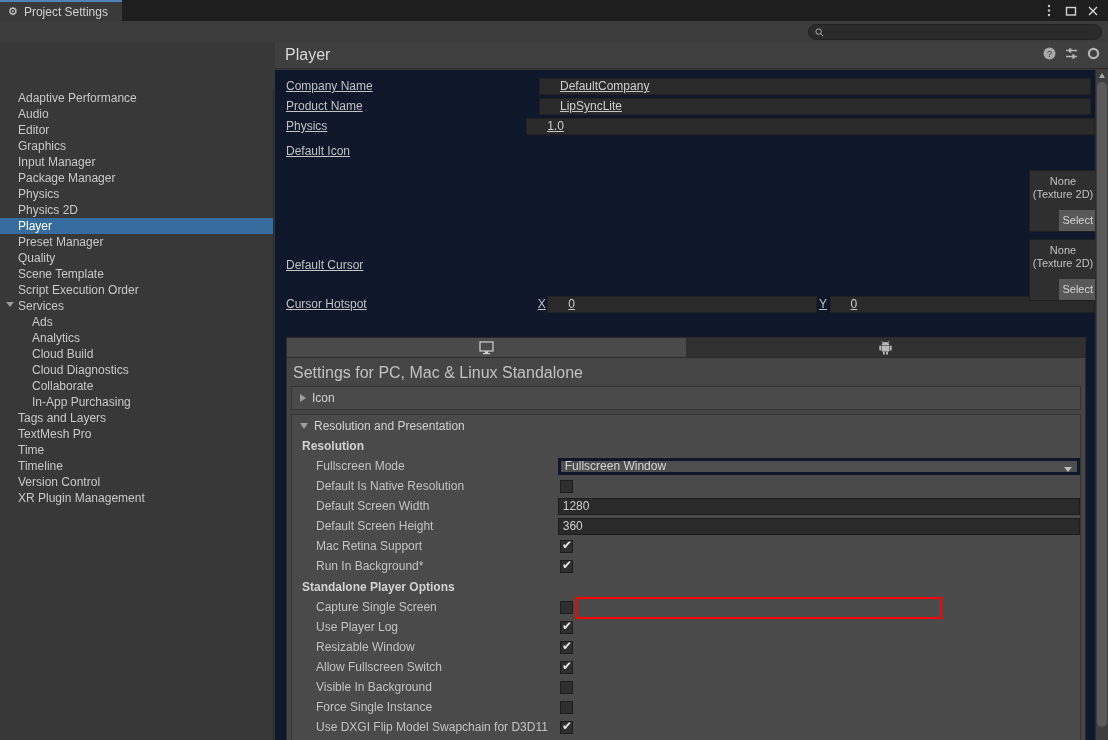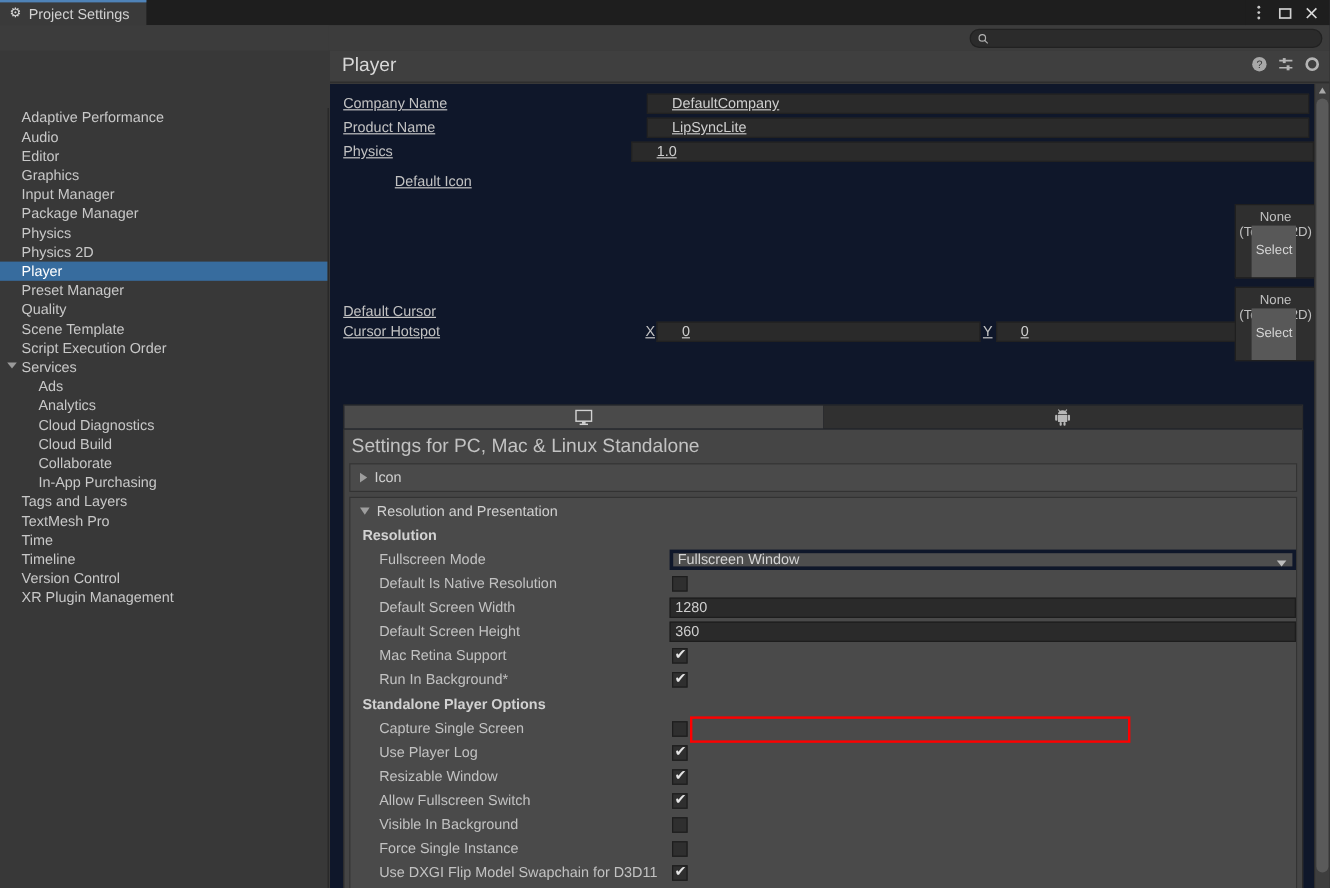--- a/index.html
+++ b/index.html
@@ -127,22 +127,22 @@
   .topform .lbl { width: 253px; }
 
   .objfield {
     position: absolute;
     width: 68px; height: 62px;
     background: #2f2f2f; border: 1px solid #1f1f1f;
     color: #c0c0c0; font-size: 11px; text-align: center;
   }
   .objfield .nm { padding-top: 4px; line-height: 13px; }
   .objfield .selbtn {
-    position: absolute; right: 16px; bottom: 0; background: #585858;
-    color: #d5d5d5; font-size: 11px; padding: 15px 3px; line-height: 13px;
+    position: absolute; right: 0; bottom: 0; background: #585858;
+    color: #d5d5d5; font-size: 11px; padding: 4px 3px; line-height: 13px;
   }
 
   
   .plat-tabs {
     position: absolute; left: 11px; top: 267px; width: 800px; height: 21px;
     display: flex; border: 1px solid #2b2b2b;
   }
   .plat-tab {
     flex: 1; display: flex; align-items: center; justify-content: center;
     background: #303030;
@@ -265,22 +265,22 @@
         <div class="side-item"><span>Physics</span></div>
         <div class="side-item"><span>Physics 2D</span></div>
         <div class="side-item selected"><span>Player</span></div>
         <div class="side-item"><span>Preset Manager</span></div>
         <div class="side-item"><span>Quality</span></div>
         <div class="side-item"><span>Scene Template</span></div>
         <div class="side-item"><span>Script Execution Order</span></div>
         <div class="side-item group"><span class="tri"></span><span>Services</span></div>
         <div class="side-item child"><span>Ads</span></div>
         <div class="side-item child"><span>Analytics</span></div>
+        <div class="side-item child"><span>Cloud Build</span></div>
         <div class="side-item child"><span>Cloud Diagnostics</span></div>
-        <div class="side-item child"><span>Cloud Build</span></div>
         <div class="side-item child"><span>Collaborate</span></div>
         <div class="side-item child"><span>In-App Purchasing</span></div>
         <div class="side-item"><span>Tags and Layers</span></div>
         <div class="side-item"><span>TextMesh Pro</span></div>
         <div class="side-item"><span>Time</span></div>
         <div class="side-item"><span>Timeline</span></div>
         <div class="side-item"><span>Version Control</span></div>
         <div class="side-item"><span>XR Plugin Management</span></div>
       </div>
   </div>
@@ -321,24 +321,24 @@
         </div>
         <div class="row">
           <span class="lbl">Product Name</span>
           <span class="field" style="width:552px">LipSyncLite</span>
         </div>
         <div class="row">
           <span class="lbl">Physics</span>
           <span class="field" style="width:598px">1.0</span>
         </div>
 
-        <div class="row" style="height:64px; align-items:flex-start; padding-top:8px;margin-left:43px;">
+        <div class="row" style="height:64px; align-items:flex-start; padding-top:8px;">
           <span class="lbl">Default Icon</span>
         </div>
-        <div class="row" style="height:66px; align-items:flex-end; padding-top:8px;">
+        <div class="row" style="height:66px; align-items:center; padding-top:8px;margin-top:28px;">
           <span class="lbl">Default Cursor</span>
         </div>
 
         <div class="row" style="padding-left:11px;">
           <span class="lbl">Cursor Hotspot</span>
           <span style="width:11px; text-align:center; color:#c2c2c2;">X</span>
           <span class="field" style="width:272px">0</span>
           <span style="width:13px; text-align:center; color:#c2c2c2;">Y</span>
           <span class="field" style="width:268px">0</span>
         </div>

